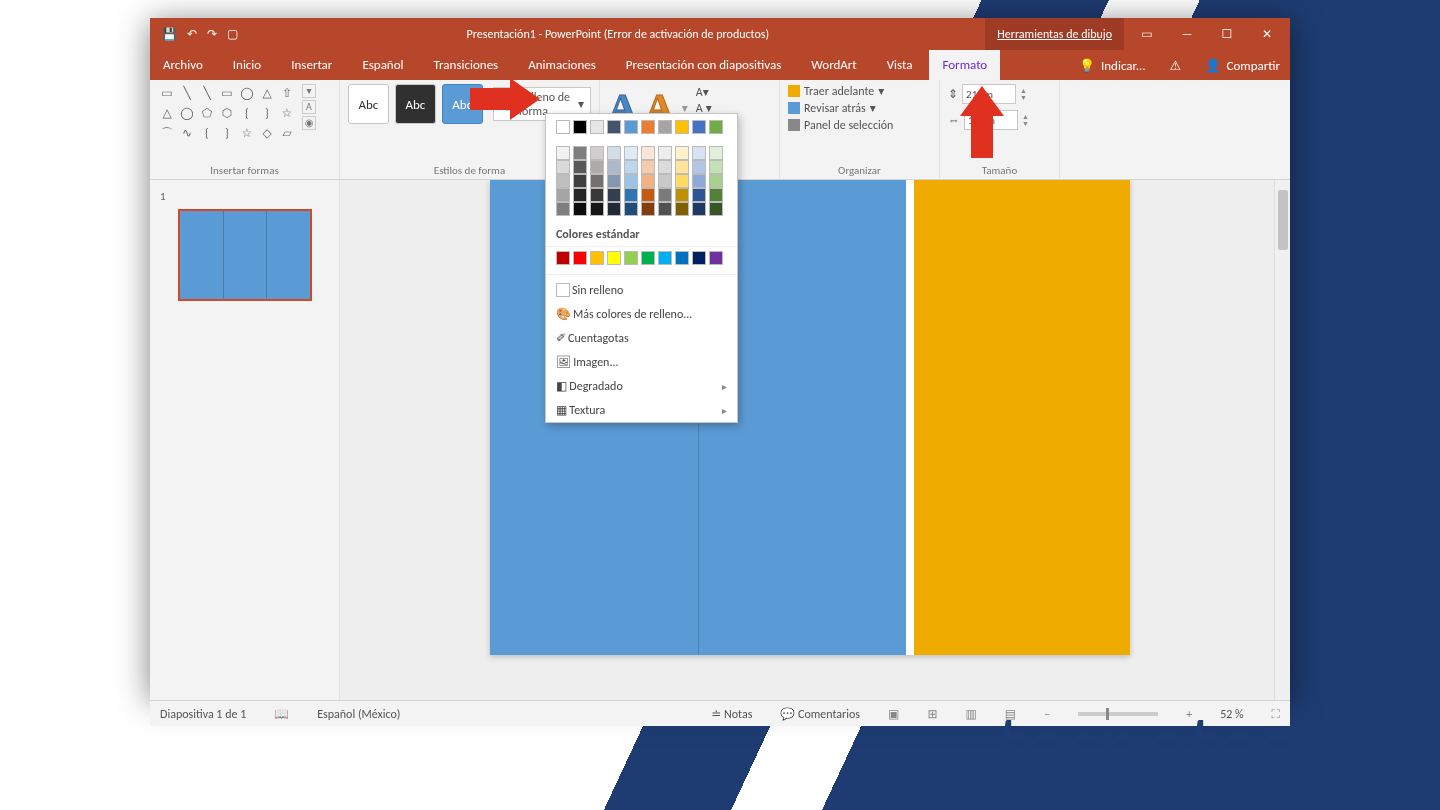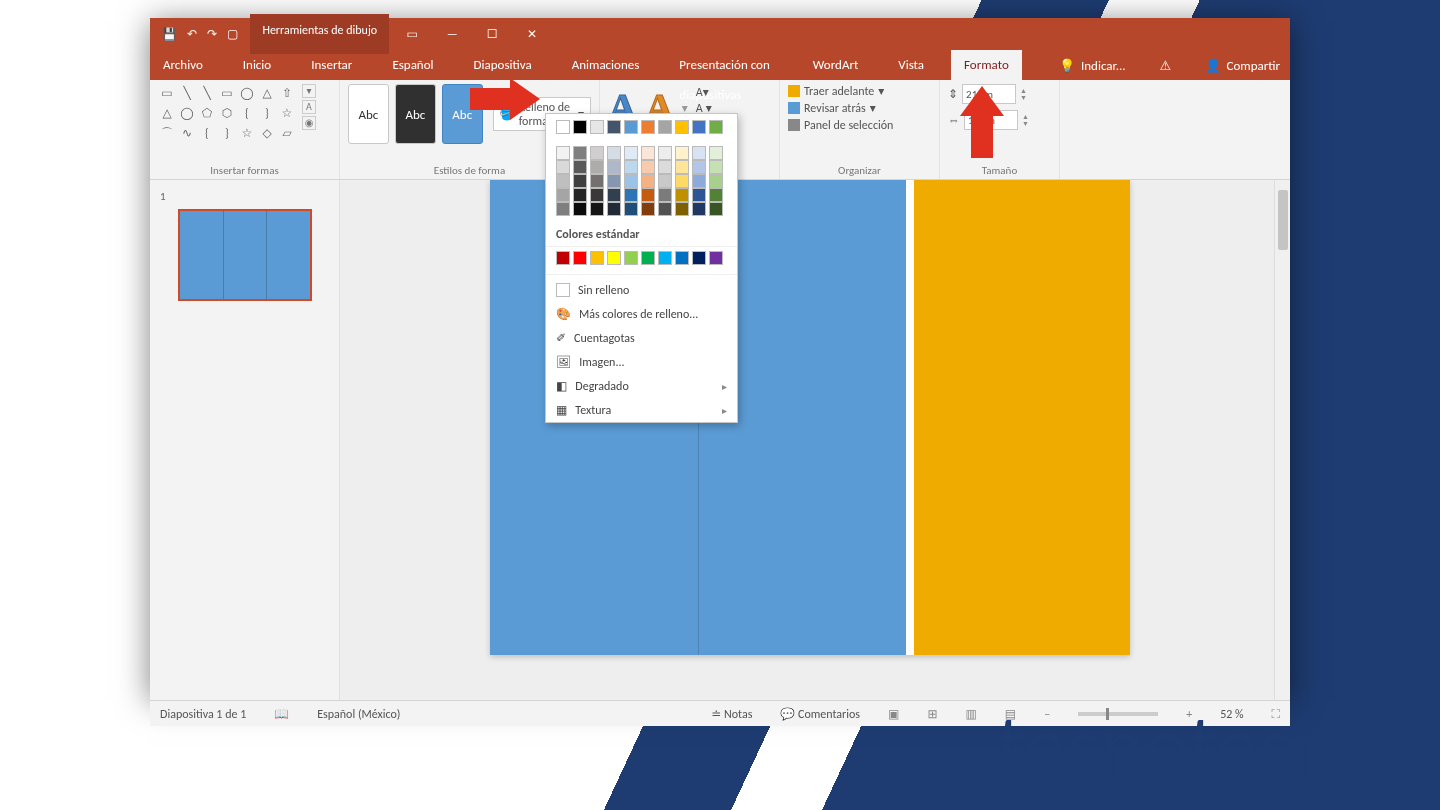--- a/index.html
+++ b/index.html
@@ -3,38 +3,38 @@
 <meta charset="utf-8">
 <style>
 *{box-sizing:border-box;margin:0;padding:0;font-family:"Segoe UI",Calibri,Arial,sans-serif;}
 body{background:#fff;width:1440px;height:810px;overflow:hidden;position:relative;}
 .bg-diag{position:absolute;right:0;top:0;width:1440px;height:810px;background:linear-gradient(115deg,#fff 54%,#1e3c72 54%,#1e3c72 61%,#fff 61%,#fff 66%,#1e3c72 66%);z-index:0;}
 .app-window{position:absolute;left:150px;top:18px;width:1140px;height:680px;background:#f3f3f3;box-shadow:0 4px 30px rgba(0,0,0,.5);z-index:2;}
 .titlebar{height:32px;background:#b7472a;display:flex;align-items:center;color:#fff;font-size:12px;}
 .qa{display:flex;align-items:center;gap:10px;padding:0 12px;}
 .qa span{opacity:.95;cursor:default;}
 .title-center{flex:1;text-align:center;}
-.tool-tab{background:#9e3b24;padding:0 12px;height:40px;line-height:32px;}
+.tool-tab{background:#9e3b24;padding:0 12px;height:32px;line-height:32px;text-decoration:underline;}
 .win-controls{display:flex;align-items:center;gap:14px;padding:0 10px;}
 .win-controls span{width:26px;text-align:center;}
-.ribbon-tabs{height:30px;background:#b7472a;display:flex;align-items:center;color:#fff;font-size:13px;gap:14px;}
+.ribbon-tabs{height:30px;background:#b7472a;display:flex;align-items:center;color:#fff;font-size:13px;gap:4px;}
 .ribbon-tabs .tab{padding:0 13px;height:30px;line-height:30px;cursor:default;}
-.ribbon-tabs .tab.active{background:#f3f3f3;color:#7f1d1d;}
+.ribbon-tabs .tab.active{background:#f3f3f3;color:#6d28d9;}
 .ribbon-tabs .spacer{flex:1;}
 .ribbon-tabs .right-item{padding:0 10px;display:flex;align-items:center;gap:5px;}
 .ribbon{height:100px;background:#f3f3f3;border-bottom:1px solid #d4d4d4;display:flex;font-size:12px;color:#555;}
 .group{border-right:1px solid #e2e2e2;display:flex;flex-direction:column;justify-content:space-between;padding:4px 8px 2px;}
 .group-label{font-size:11px;color:#777;text-align:center;margin-top:auto;padding-top:3px;}
 .shapes-grid{display:grid;grid-template-columns:repeat(7,18px);grid-template-rows:repeat(3,18px);gap:2px;}
 .shapes-grid span{border:1px solid transparent;text-align:center;font-size:12px;color:#666;line-height:16px;}
 .shapes-wrap{display:flex;gap:6px;align-items:flex-start;}
 .shapes-side{display:flex;flex-direction:column;gap:2px;}
 .shapes-side span{font-size:10px;color:#777;border:1px solid #ccc;width:14px;height:14px;text-align:center;line-height:12px;}
 .style-row{display:flex;gap:6px;align-items:center;}
-.abc-box{width:52px;height:60px;border:1px solid #c8c8c8;border-radius:3px;display:flex;align-items:center;justify-content:center;font-size:13px;color:#333;background:#fff;}
+.abc-box{width:52px;height:40px;border:1px solid #c8c8c8;border-radius:3px;display:flex;align-items:center;justify-content:center;font-size:13px;color:#333;background:#fff;}
 .abc-dark{background:#303030;color:#fff;}
 .abc-blue{background:#5b9bd5;color:#fff;border-color:#4184c4;}
 .fill-btn{display:flex;align-items:center;gap:4px;padding:2px 6px;border:1px solid #c9c9c9;background:#fff;font-size:12px;}
 .wordart-row{display:flex;gap:8px;align-items:center;}
 .bigA{font-size:40px;font-weight:bold;font-family:"Times New Roman",serif;}
 .a1{color:#4b87c7;-webkit-text-stroke:1px #35679f;}
 .a2{color:#e08a2a;-webkit-text-stroke:1px #b56a18;}
 .small-opts{display:flex;flex-direction:column;gap:2px;font-size:12px;color:#555;}
 .small-opts span{display:flex;align-items:center;gap:3px;}
 .arrange-col{display:flex;flex-direction:column;gap:3px;font-size:12px;}
@@ -56,21 +56,21 @@
 .vscroll{position:absolute;right:0;top:0;width:16px;height:100%;background:#f0f0f0;border-left:1px solid #ddd;}
 .vscroll .thumb-bar{position:absolute;top:10px;left:3px;width:10px;height:60px;background:#c4c4c4;border-radius:2px;}
 .statusbar{height:26px;background:#f3f3f3;border-top:1px solid #d4d4d4;display:flex;align-items:center;font-size:12px;color:#555;padding:0 10px;gap:28px;}
 .statusbar .sp{flex:1;}
 .statusbar .ic{color:#888;}
 .popup{position:absolute;left:395px;top:95px;width:193px;background:#fff;border:1px solid #c6c6c6;box-shadow:2px 3px 8px rgba(0,0,0,.25);z-index:20;font-size:12px;color:#444;}
 .popup .hdr{padding:5px 10px;font-weight:600;color:#555;border-bottom:1px solid #eee;}
 .popup .swatches{padding:6px 10px;display:grid;grid-template-columns:repeat(10,14px);gap:3px;}
 .popup .sw{width:14px;height:14px;border:1px solid #bbb;}
 .popup .sep{height:1px;background:#eee;margin:3px 0;}
-.popup .item{padding:5px 10px;display:flex;align-items:center;gap:8px;cursor:default;}
+.popup .item{padding:5px 10px;display:flex;align-items:center;gap:2px;cursor:default;}
 .popup .item .arr{margin-left:auto;color:#888;font-size:10px;}
 .popup .row-swatches{padding:4px 10px 6px;display:grid;grid-template-columns:repeat(10,14px);gap:3px;}
 .arrow{position:absolute;z-index:30;}
 .arrow svg{display:block;}
 .brand{position:absolute;z-index:5;right:60px;bottom:10px;font-size:88px;letter-spacing:-2px;font-weight:400;color:#1e3c72;}
 .brand .thin{font-weight:300;}
 .bulb{color:#fff;}
 .sq-ic{width:12px;height:12px;background:#f0ab00;display:inline-block;}
 .sq-b{background:#5b9bd5;}
 .sq-g{background:#888;}
@@ -82,35 +82,36 @@
 
 <div class="app-window">
 
   <div class="titlebar">
     <div class="qa">
       <span>💾</span>
       <span>↶</span>
       <span>↷</span>
       <span>▢</span>
     </div>
+    <div class="title-center">Presentación1 - PowerPoint (Error de activación de productos)</div>
     <div class="tool-tab">Herramientas de dibujo</div>
     <div class="win-controls">
       <span>▭</span>
       <span>—</span>
       <span>☐</span>
       <span>✕</span>
     </div>
   </div>
 
   <div class="ribbon-tabs">
     <div class="tab">Archivo</div>
     <div class="tab">Inicio</div>
     <div class="tab">Insertar</div>
     <div class="tab">Español</div>
-    <div class="tab">Diapositiva</div>
+    <div class="tab">Transiciones</div>
     <div class="tab">Animaciones</div>
     <div class="tab">Presentación con diapositivas</div>
     <div class="tab">WordArt</div>
     <div class="tab">Vista</div>
     <div class="tab active">Formato</div>
     <div class="spacer"></div>
     <div class="right-item">
         <span class="bulb">💡</span>
         <span>Indicar...</span>
       </div>

